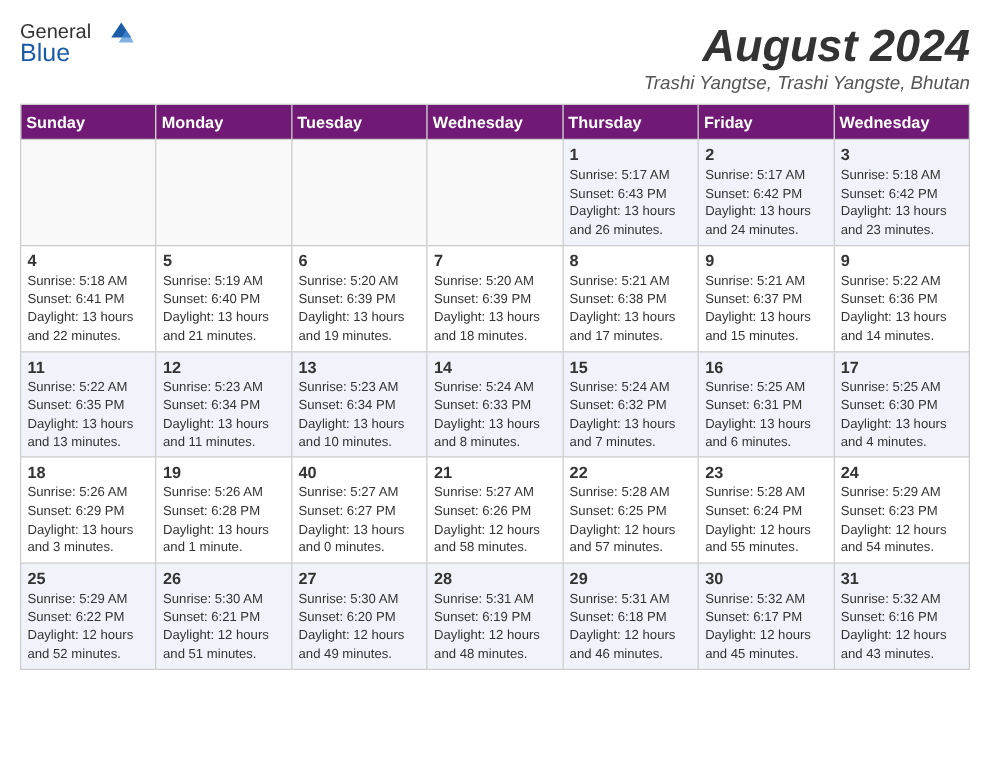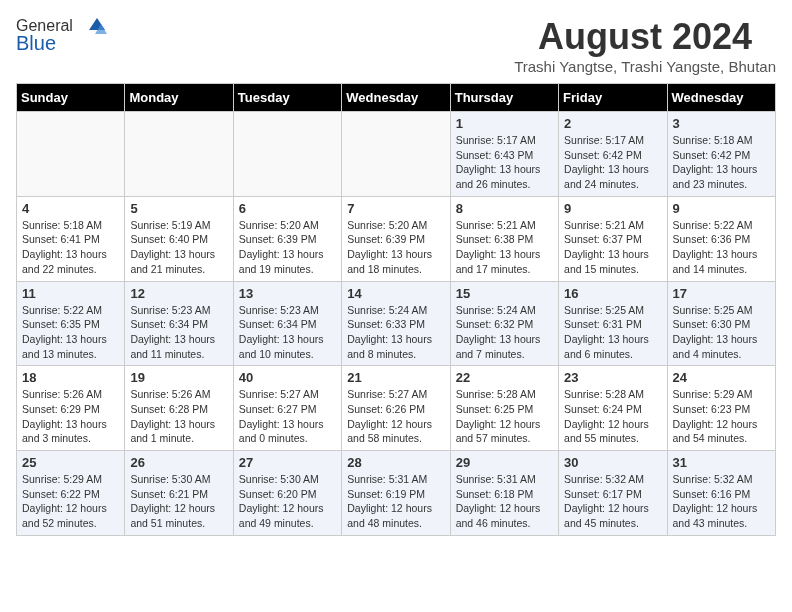--- a/index.html
+++ b/index.html
@@ -17,38 +17,39 @@
       margin-bottom: 8px;
     }
     .logo {
       display: flex;
       flex-direction: column;
       align-items: flex-start;
     }
     .logo-general { color: #333; }
     .logo-blue { color: #1a5ca8; }
     .title-area {
-      text-align: center;
+      text-align: right;
+      font-style: italic;
     }
     .month-title {
       font-size: 36px;
       font-weight: bold;
       color: #333;
     }
     .subtitle {
       font-size: 15px;
       color: #555;
     }
     .calendar {
       width: 100%;
       border-collapse: collapse;
       font-size: 11px;
     }
     .calendar thead tr th {
-      background-color: #000000;
+      background-color: #701a75;
       color: #fff;
       padding: 6px 4px;
       text-align: left;
       font-size: 13px;
       font-weight: bold;
       border: 1px solid #ccc;
     }
     .calendar tbody tr td {
       vertical-align: top;
       border: 1px solid #ccc;

